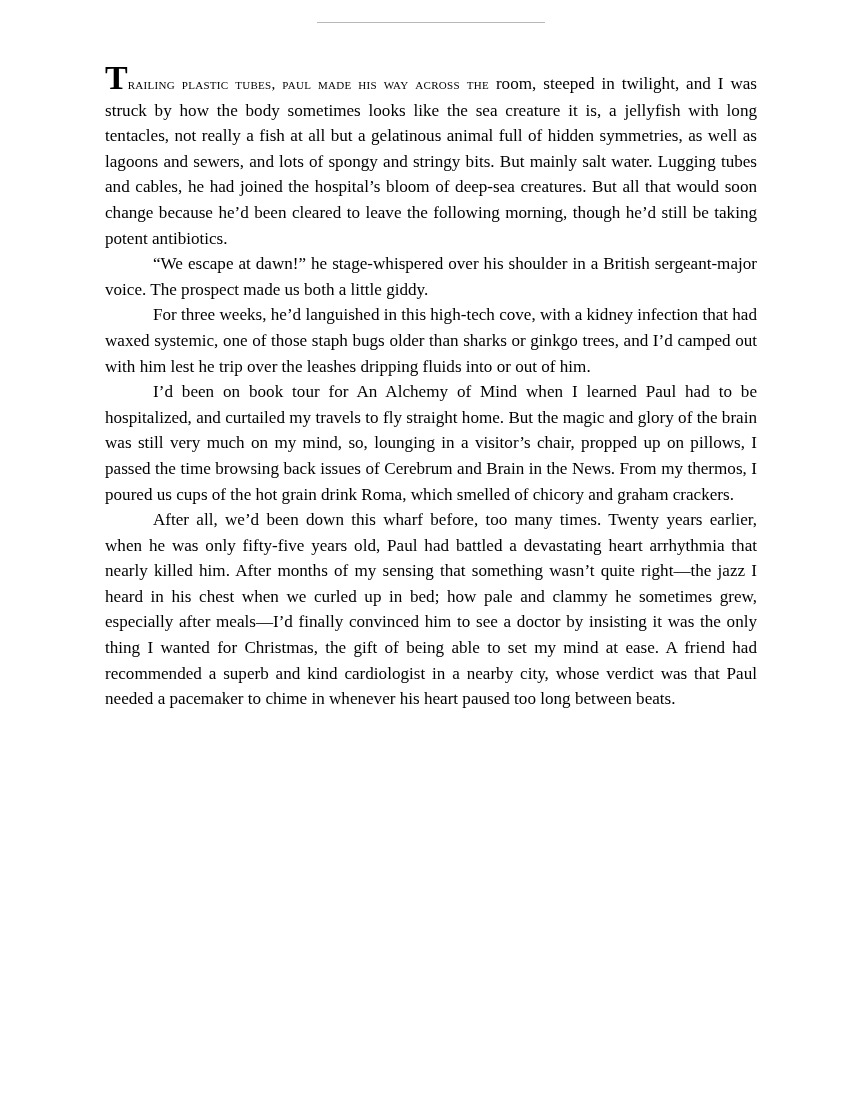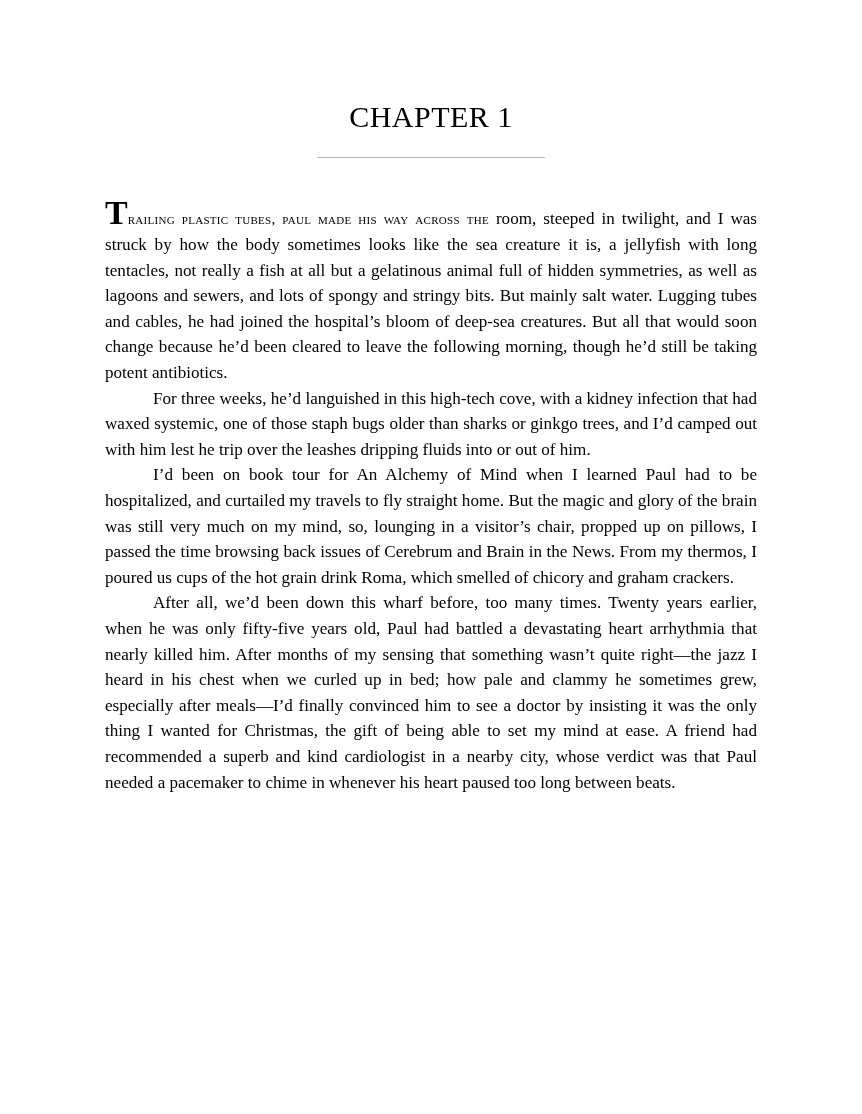--- a/index.html
+++ b/index.html
@@ -66,28 +66,28 @@
     letter-spacing: 0.3px;
   }
   .italic {
   }
 </style>
 </head>
 <body>
 
 <div class="page">
 
-  <h1 class="chapter-title">CHAPTER 1</h1>
 
   <div class="title-rule"></div>
 
   <div class="body-block">
 
     <p class="para"><span class="dropcap">T</span><span class="smallcaps">railing plastic tubes, paul made his way across the</span><span> room, steeped in twilight, and I was struck by how the body sometimes looks like the sea creature it is, a jellyfish with long tentacles, not really a fish at all but a gelatinous animal full of hidden symmetries, as well as lagoons and sewers, and lots of spongy and stringy bits. But mainly salt water. Lugging tubes and cables, he had joined the hospital’s bloom of deep-sea creatures. But all that would soon change because he’d been cleared to leave the following morning, though he’d still be taking potent antibiotics.</span></p>
 
+    <p class="para"><span>“We escape at dawn!” he stage-whispered over his shoulder in a British sergeant-major voice. The prospect made us both a little giddy.</span></p>
 
     <p class="para"><span>For three weeks, he’d languished in this high-tech cove, with a kidney infection that had waxed systemic, one of those staph bugs older than sharks or ginkgo trees, and I’d camped out with him lest he trip over the leashes dripping fluids into or out of him.</span></p>
 
     <p class="para"><span>I’d been on book tour for </span><span class="italic">An Alchemy of Mind</span><span> when I learned Paul had to be hospitalized, and curtailed my travels to fly straight home. But the magic and glory of the brain was still very much on my mind, so, lounging in a visitor’s chair, propped up on pillows, I passed the time browsing back issues of </span><span class="italic">Cerebrum and Brain in the News</span><span>. From my thermos, I poured us cups of the hot grain drink Roma, which smelled of chicory and graham crackers.</span></p>
 
     <p class="para"><span>After all, we’d been down this wharf before, too many times. Twenty years earlier, when he was only fifty-five years old, Paul had battled a devastating heart arrhythmia that nearly killed him. After months of my sensing that something wasn’t quite right—the jazz I heard in his chest when we curled up in bed; how pale and clammy he sometimes grew, especially after meals—I’d finally convinced him to see a doctor by insisting it was the only thing I wanted for Christmas, the gift of being able to set my mind at ease. A friend had recommended a superb and kind cardiologist in a nearby city, whose verdict was that Paul needed a pacemaker to chime in whenever his heart paused too long between beats.</span></p>
 
   </div>
 </div>
 

